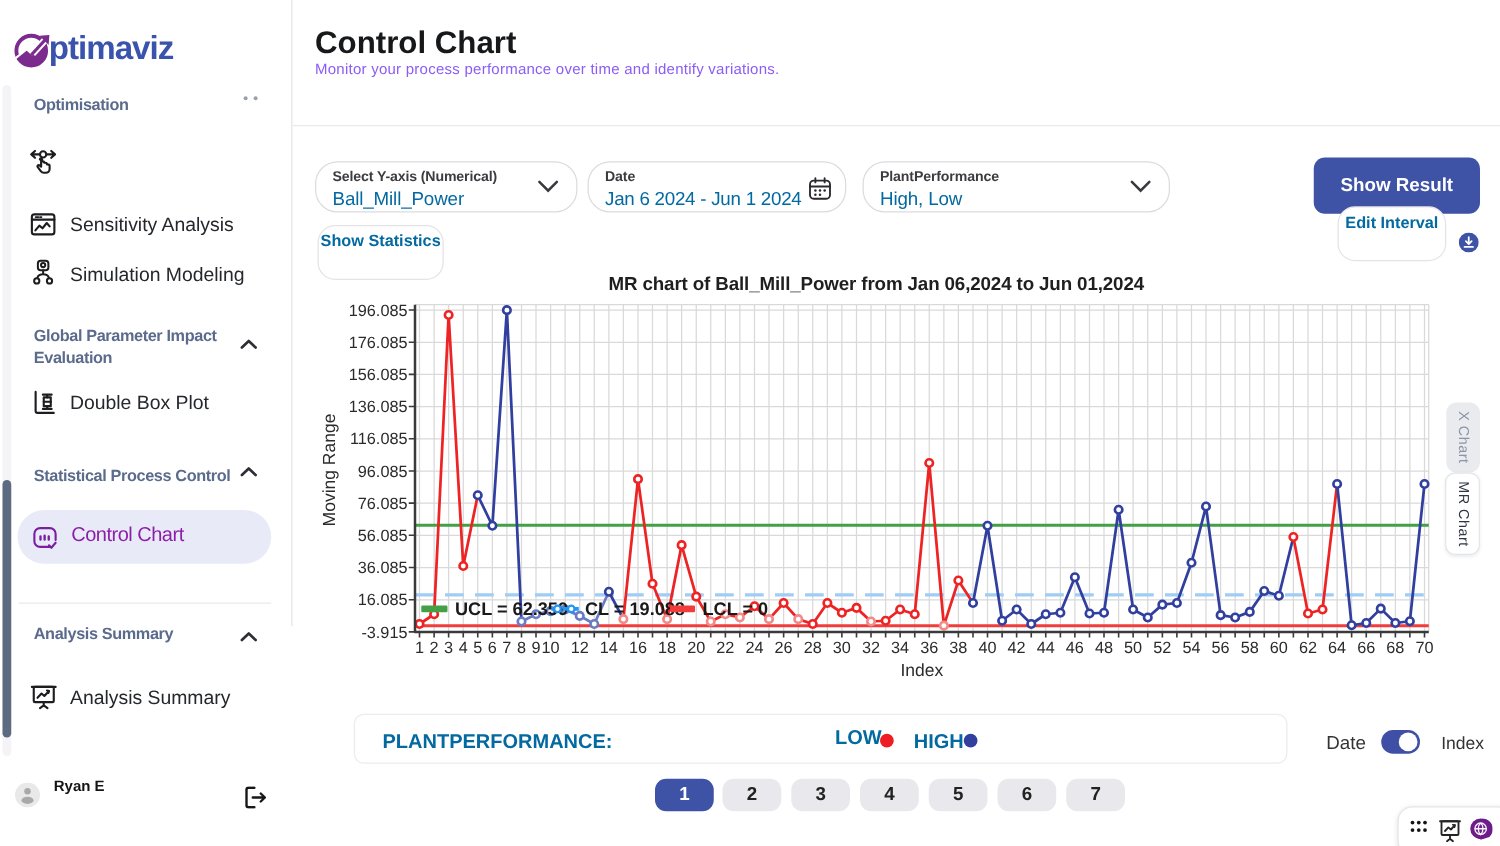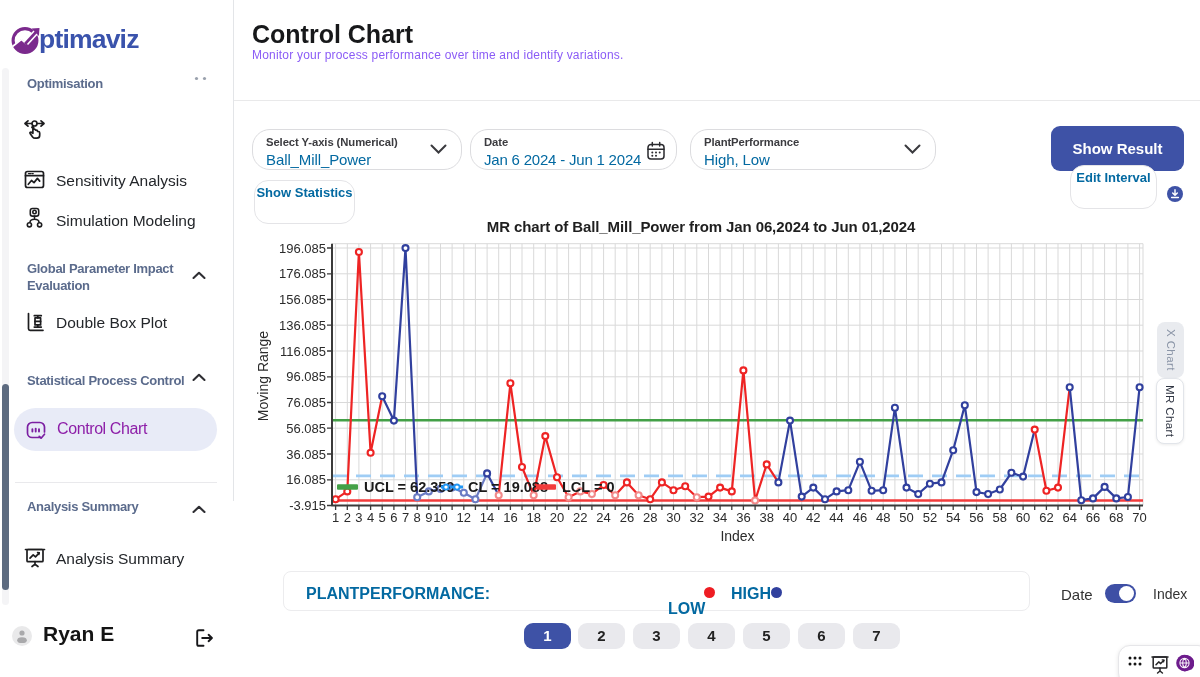--- a/index.html
+++ b/index.html
@@ -145,21 +145,21 @@
  <path d="M11 14.7v2.6 M11 17.3 l-3 2.2 M11 17.3 l3 2.2"></path>
  </g>
     </svg>
  <div class="item" style="top:549px">Analysis Summary</div>
 
  <svg class="abs" style="left:12px;top:626px" width="20" height="20" viewBox="0 0 20 20">
   <circle cx="10" cy="10" r="10" fill="#e9e9ea"></circle>
   <circle cx="10" cy="7" r="2.6" fill="#a9a9ab"></circle>
   <ellipse cx="10" cy="14.2" rx="4.8" ry="2.9" fill="#a9a9ab"></ellipse>
  </svg>
- <div class="abs" style="left:43px;top:622px;font-size:21px;font-weight:bold;color:#141414">Ryan E</div>
+ <div class="abs" style="left:43px;top:622px;font-size:12px;font-weight:bold;color:#141414">Ryan E</div>
  <svg class="abs" style="left:196px;top:629px" width="17" height="18" viewBox="0 0 17 18">
  <g stroke="#17171a" stroke-width="1.9" fill="none" stroke-linecap="round" stroke-linejoin="round">
  <path d="M7.5 1.2 H2.8 c-.9 0-1.6.7-1.6 1.6 v12.4 c0 .9.7 1.6 1.6 1.6 H7.5"></path>
  <path d="M6.2 9h9.6 M12.6 5.8 L15.9 9 l-3.3 3.2"></path>
  </g>
     </svg>
  <div id="sbtrack"></div>
     <div id="sbthumb"></div>
 </div>
 
@@ -367,21 +367,21 @@
  <div id="tabx">
       <span class="vtext" style="color:#8b95a7">X Chart</span>
     </div>
  <div id="tabmr">
       <span class="vtext" style="color:#2f3542">MR Chart</span>
     </div>
 </div>
 
 <div id="blegend">
  <b class="abs" style="left:22px;top:13px">PLANTPERFORMANCE:</b>
- <b class="abs" style="left:384px;top:28px">LOW</b>
+ <b class="abs" style="left:384px;top:10px">LOW</b>
  <span class="abs" style="left:420px;top:14.5px;width:11px;height:11px;border-radius:50%;background:#ee1d23"></span>
  <b class="abs" style="left:447px;top:13px">HIGH</b>
  <span class="abs" style="left:487px;top:14.5px;width:11px;height:11px;border-radius:50%;background:#31409e"></span>
 </div>
 <div class="abs" style="left:1061px;top:586px;font-size:15px;color:#333">Date</div>
 <div id="toggle">
     <div id="knob"></div>
   </div>
 <div class="abs" style="left:1153px;top:586px;font-size:14px;color:#333">Index</div>
 

